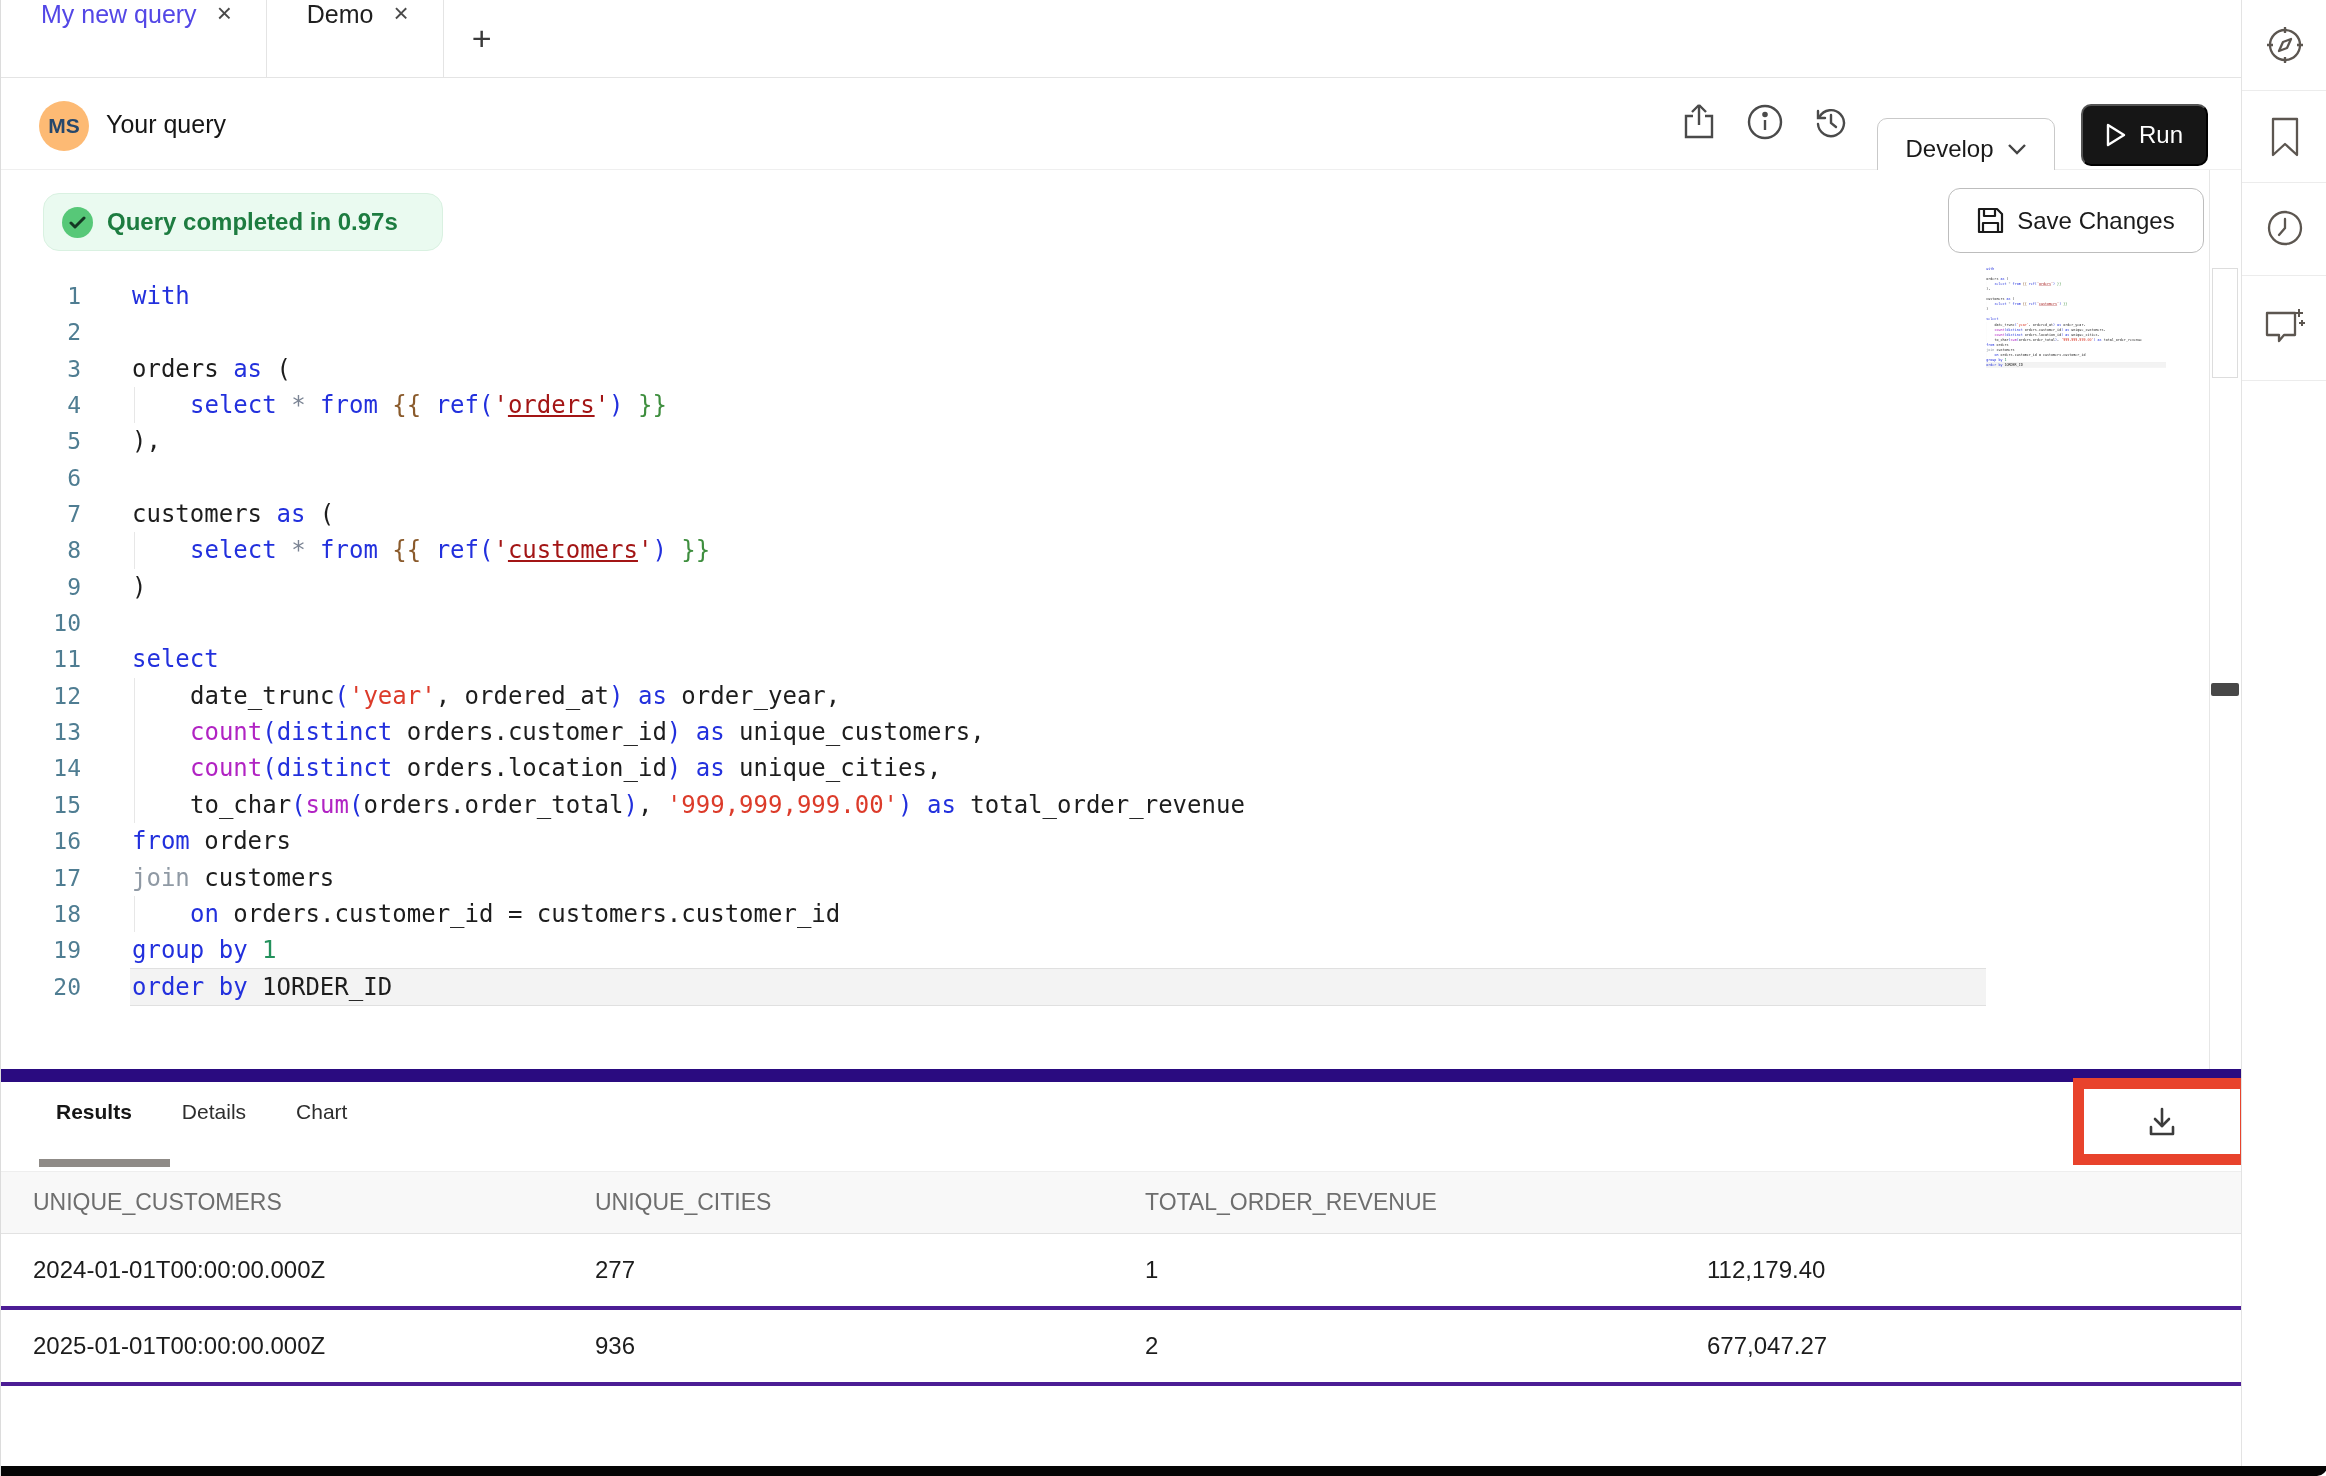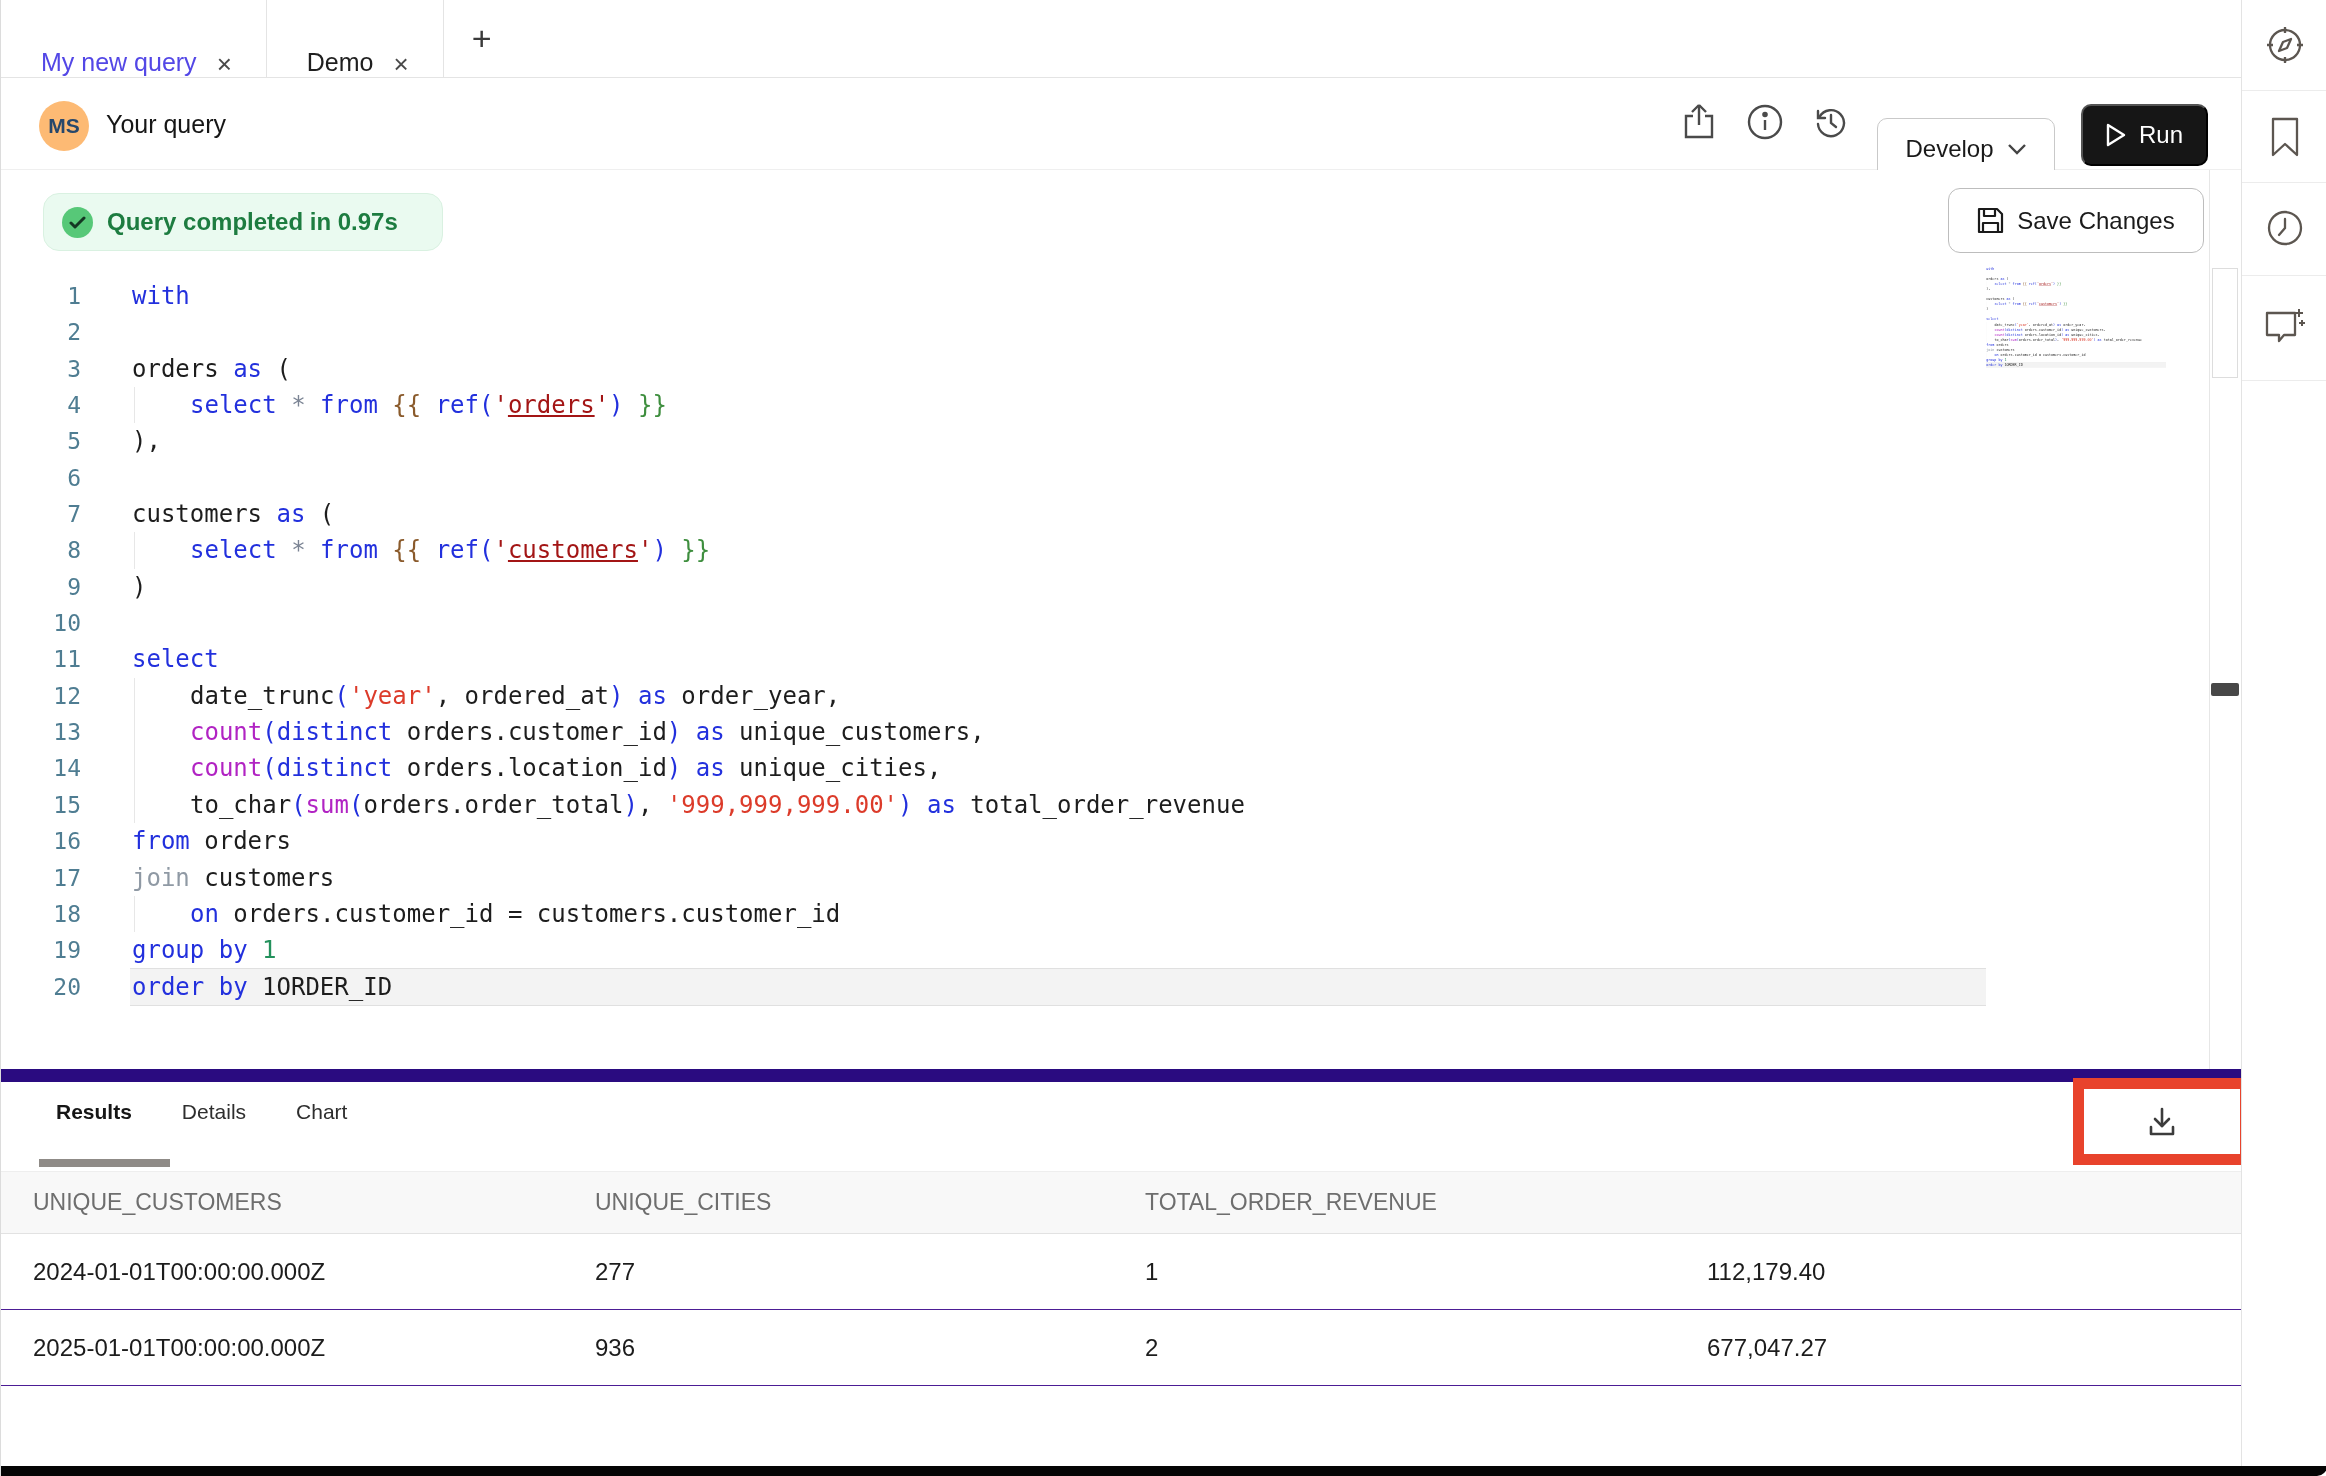--- a/index.html
+++ b/index.html
@@ -4,21 +4,21 @@
 <style>
   * { margin:0; padding:0; box-sizing:border-box; }
   html,body { width:2326px; height:1476px; background:#fff; overflow:hidden;
     font-family:"Liberation Sans", sans-serif; color:#1c1c1c; }
   #window { position:relative; width:2326px; height:1476px; background:#fff;
     border-left:1px solid #dcdcdc; }
 
   
   .tabbar { position:absolute; left:0; top:0; width:2240px; height:78px;
     border-bottom:1px solid #e4e4e4; display:flex; align-items:stretch; background:#fff; }
-  .tab { display:flex; align-items:flex-end; gap:20px; padding:0 34px 0 40px;
+  .tab { display:flex; align-items:flex-start; gap:20px; padding:0 34px 0 40px;
     border-right:1px solid #e4e4e4; font-size:25px; cursor:default; }
   .tab.active .tab-label { color:#5347e6; }
   .tab-label { color:#1f1f1f; }
   .tab-close { color:#4a4a4a; font-size:26px; line-height:1; }
   .tab-new { display:flex; align-items:center; padding:0 28px; font-size:34px;
     color:#3a3a3a; font-weight:300; }
 
   
   .qheader { position:absolute; left:0; top:78px; width:2240px; height:92px;
     border-bottom:1px solid #efefef; display:flex; align-items:center; background:#fff; }
@@ -93,21 +93,21 @@
   .rtab-underline { position:absolute; left:38px; top:77px; width:131px; height:8px;
     background:#8f8b87; }
   .dl-annotation { position:absolute; left:2072px; top:-4px; width:178px; height:87px;
     border:11px solid #e8432c; background:#fff; display:flex; align-items:center;
     justify-content:center; }
   .thead { position:absolute; left:0; top:89px; width:2240px; height:63px;
     background:#f8f8f8; border-top:1px solid #eeeeee; border-bottom:1px solid #e2e2e2;
     display:grid; grid-template-columns:562px 550px 562px 1fr; align-items:center;
     padding-left:32px; font-size:23px; color:#6e6e6e; }
   .trow { position:absolute; left:0; width:2240px; height:76px;
-    border-bottom:1px solid #4c1d95; display:grid;
+    border-bottom:4px solid #4c1d95; display:grid;
     grid-template-columns:562px 550px 562px 1fr; align-items:center;
     padding-left:32px; font-size:24px; color:#1c1c1c; background:#fff; }
 
   
   .rail { position:absolute; left:2240px; top:0; width:86px; height:1476px;
     border-left:1px solid #e3e3e3; background:#fff; }
   .rail-icon { position:absolute; left:0; width:86px; height:44px;
     display:flex; align-items:center; justify-content:center; }
   .rail-div { position:absolute; left:0; width:86px; height:1px; background:#ececec; }
 

